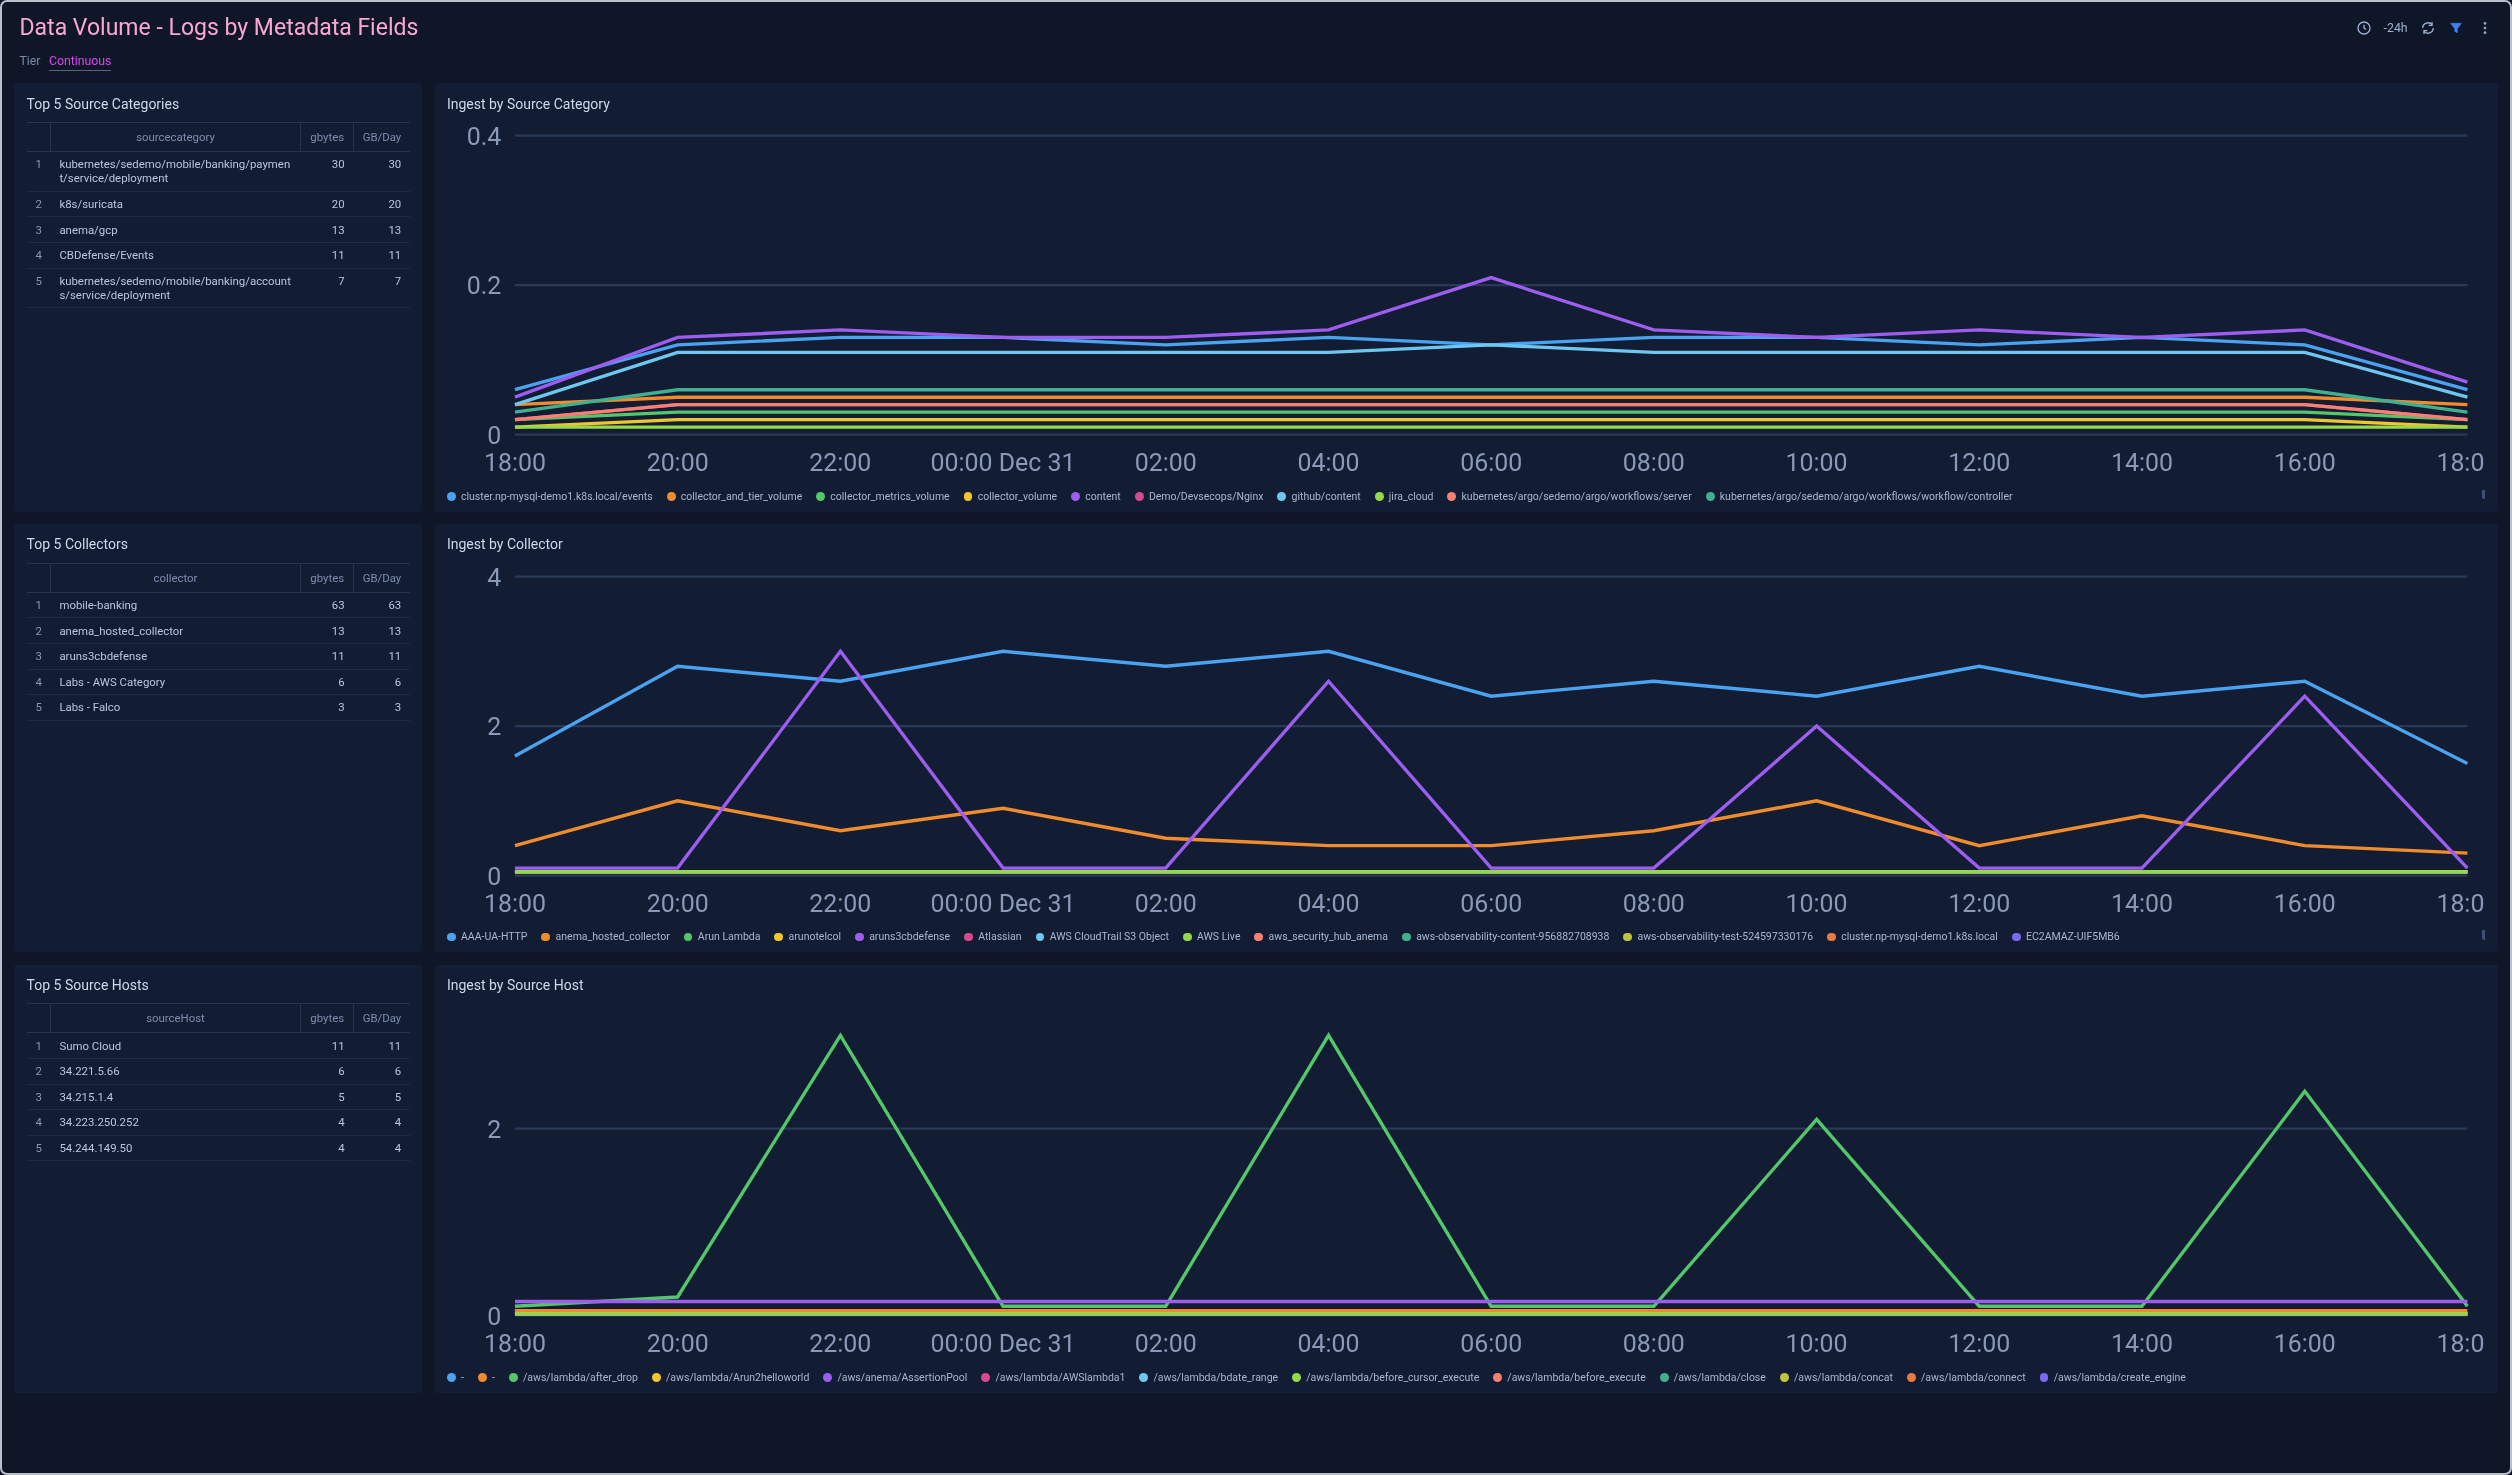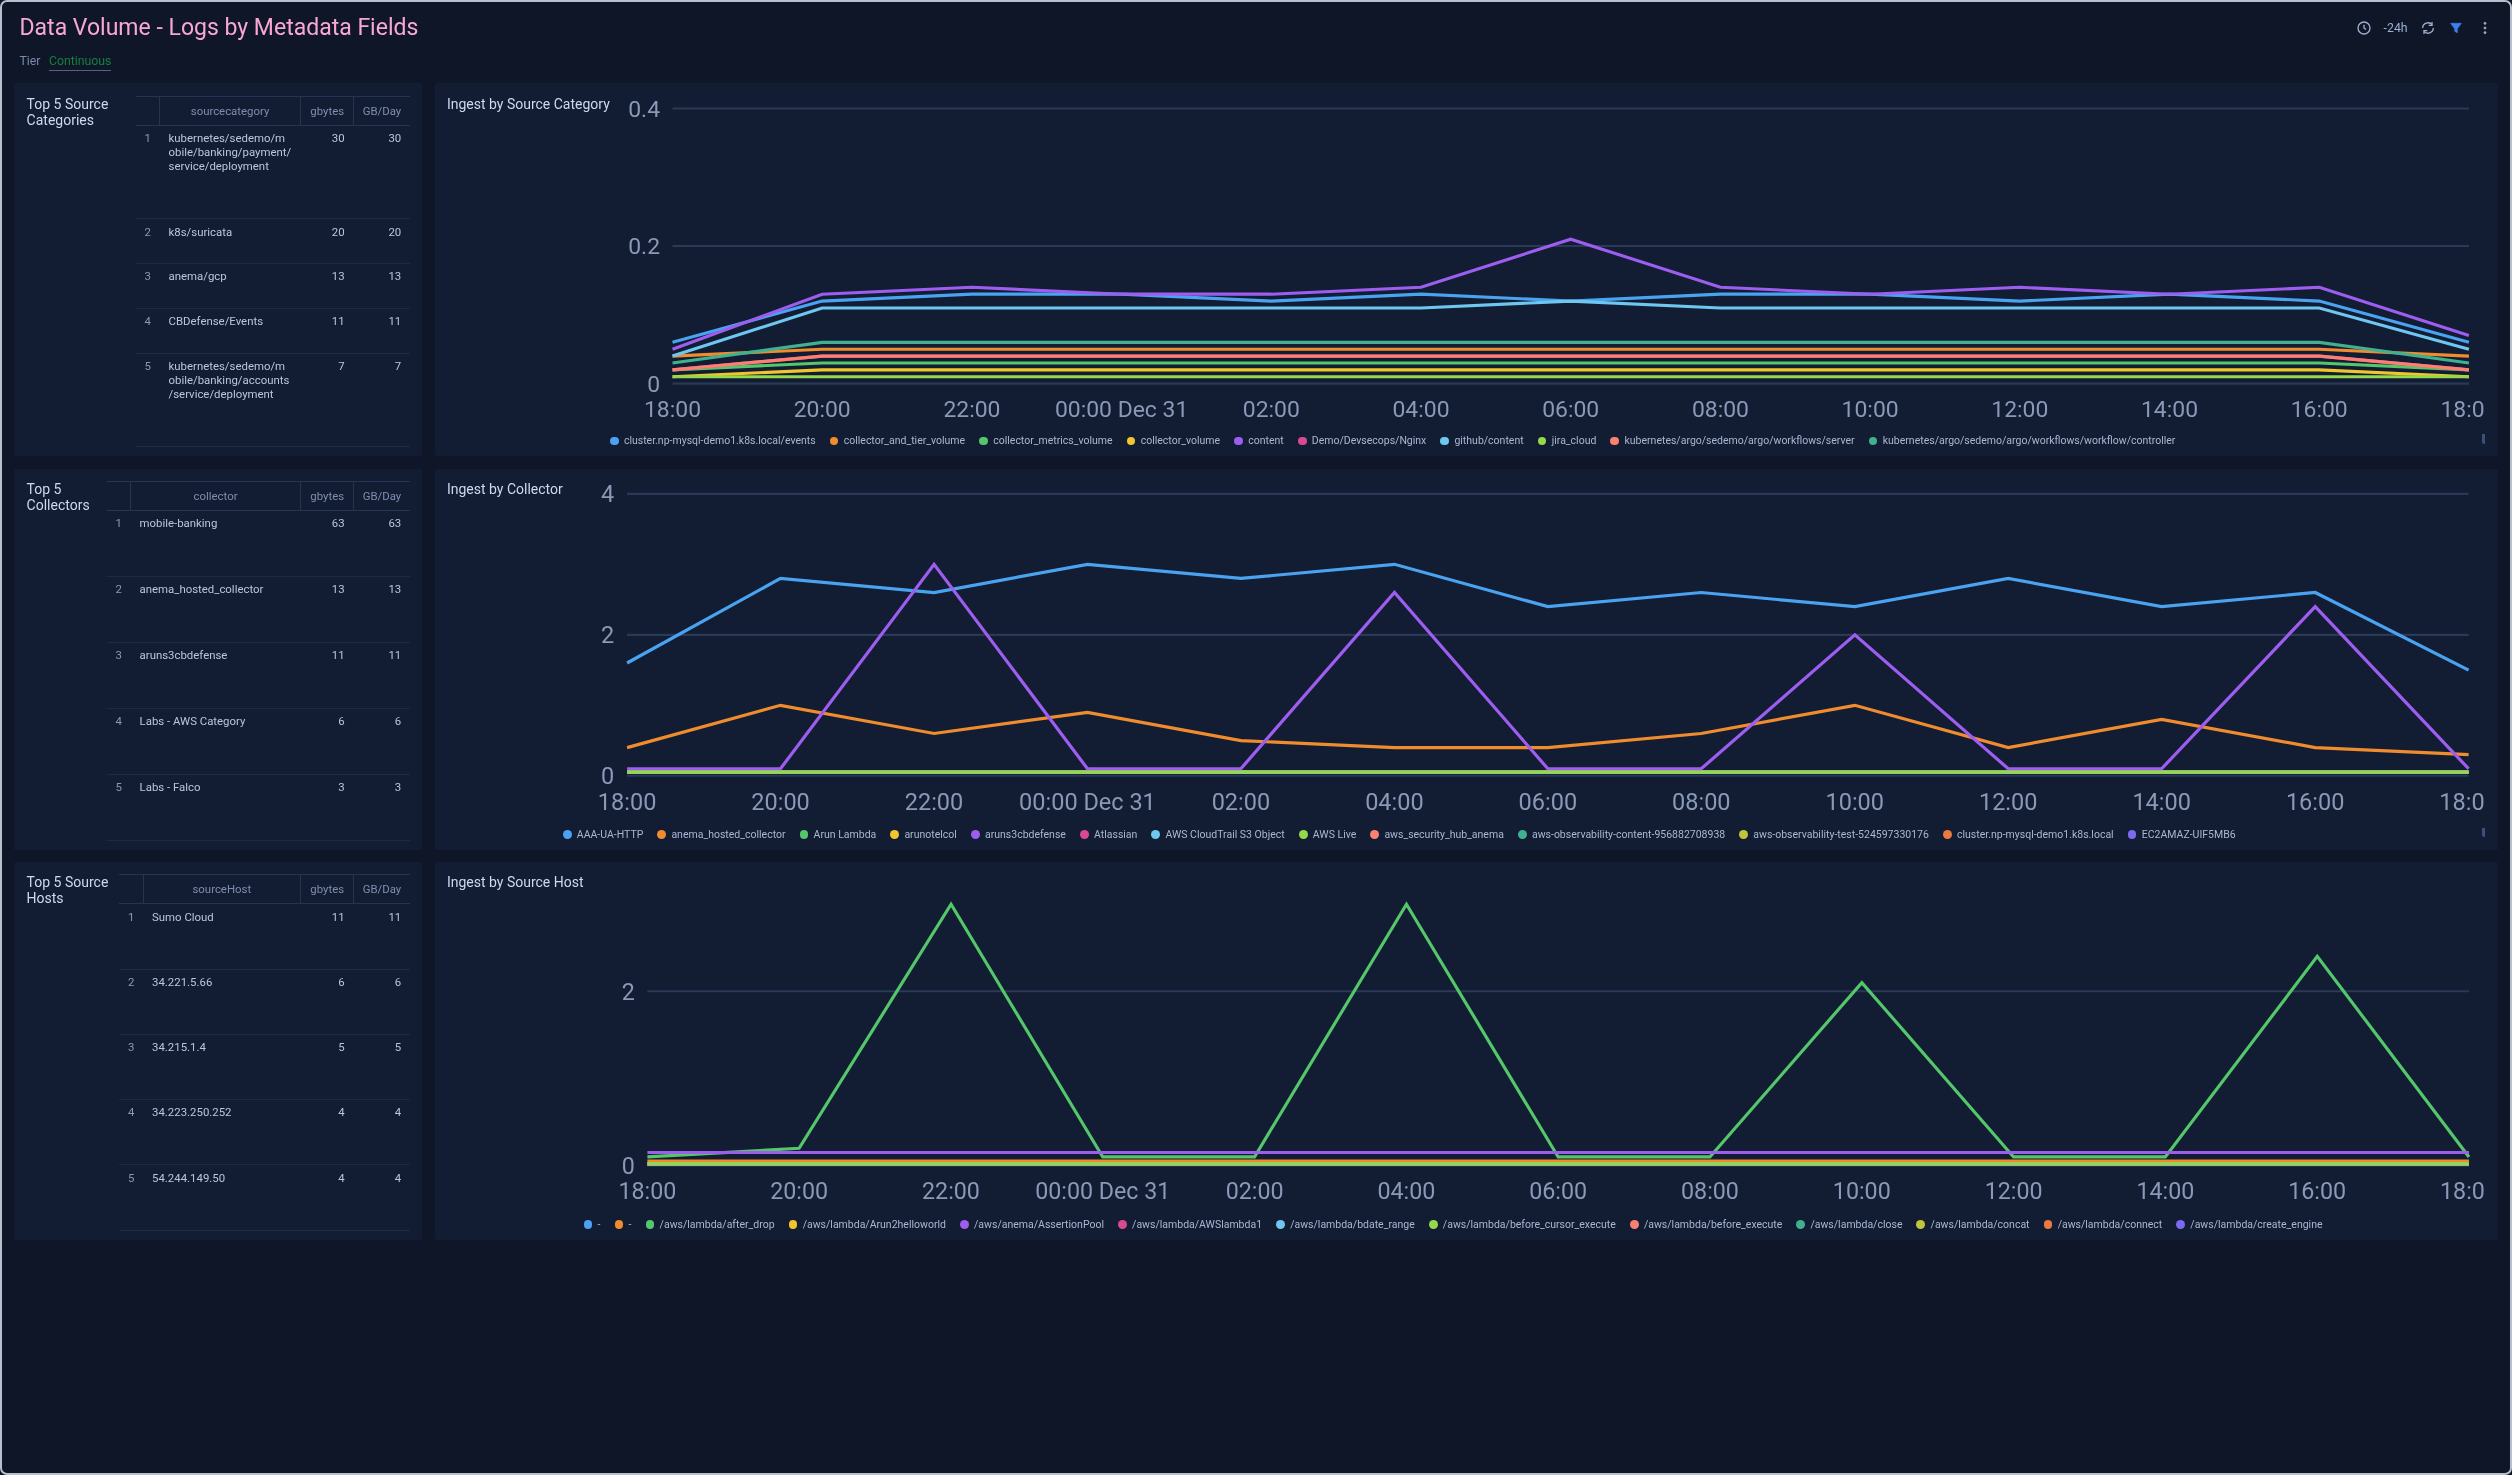--- a/index.html
+++ b/index.html
@@ -7,23 +7,23 @@
 .page { background: #0e1628; padding: 0; min-height: 100%; border: 2.6px solid #b9c0cb; border-radius: 7px; }
 .header { display: flex; align-items: center; justify-content: space-between; padding: 12.3px 17.5px 7px 17.5px; }
 .page-title { font-size: 23px; font-weight: 400; color: #f9a8d4; }
 .header-right { display: flex; align-items: center; gap: 12.3px; color: #9db0d0; font-size: 12.3px; }
 .hicon { width: 16px; height: 16px; display: inline-flex; align-items: center; justify-content: center; cursor: pointer; }
 .hicon svg { width: 100%; height: 100%; stroke: #9db0d0; fill: none; }
 .time-range { display: inline-flex; align-items: center; gap: 12px; cursor: pointer; }
 .filter-active svg path { fill: #3d7ef0; stroke: #3d7ef0; }
 .sub-bar { padding: 5.3px 17.5px 8.8px 17.5px; font-size: 12.3px; color: #8fa0bf; }
 .sub-bar .label { color: #7a8aa8; margin-right: 5.3px; }
-.sub-bar .value { color: #15803d; border-bottom: 0.9px solid #55637d; padding-bottom: 2px; }
+.sub-bar .value { color: #d946ef; border-bottom: 0.9px solid #55637d; padding-bottom: 2px; }
 .grid { display: grid; grid-template-columns: 408px 1fr; gap: 12.3px; padding: 7px 12.3px 12.3px 12.3px; }
-.panel { background: #121c33; border-radius: 1.8px; padding: 12.3px 12.3px 8.8px 12.3px; min-height: 201px; display: flex; flex-direction: row; }
+.panel { background: #121c33; border-radius: 1.8px; padding: 12.3px 12.3px 8.8px 12.3px; min-height: 201px; display: flex; flex-direction: column; }
 .panel-title { font-size: 14px; font-weight: 400; color: #cfd9ec; margin-bottom: 10.5px; }
 table { width: 100%; border-collapse: collapse; font-size: 11.4px; }
 thead th { text-align: center; font-weight: 400; color: #7e8eae; padding: 7px 8.8px; border-top: 0.9px solid #263450; border-bottom: 0.9px solid #263450; }
 thead th + th { border-left: 0.9px solid #263450; }
 thead th.num { text-align: right; }
 tbody td { padding: 5.3px 8.8px; border-bottom: 0.9px solid #1e2a44; color: #b9c7de; vertical-align: top; }
 tbody td.idx { color: #8a99b6; width: 17.5px; }
 tbody td.num { text-align: right; width: 53px; }
 tbody td.name { word-break: break-word; }
 .chart-wrap { flex: 1; display: flex; flex-direction: column; position: relative; }

